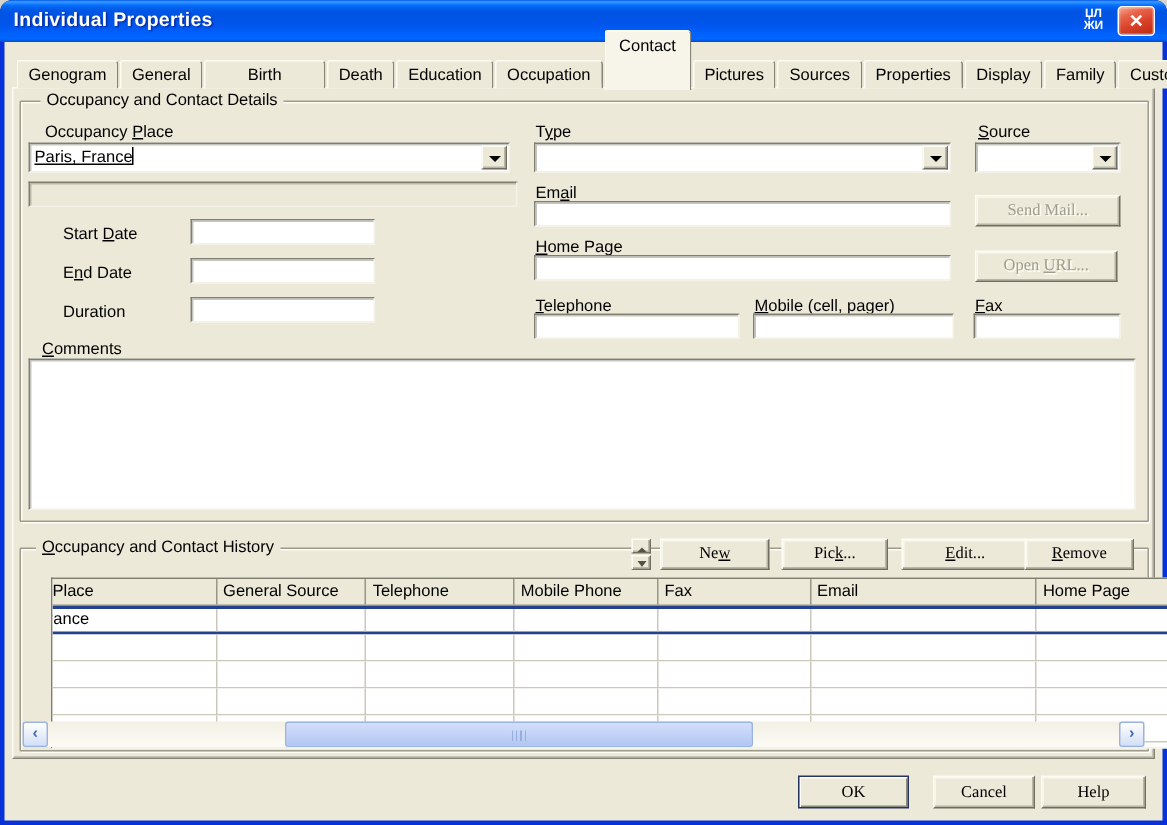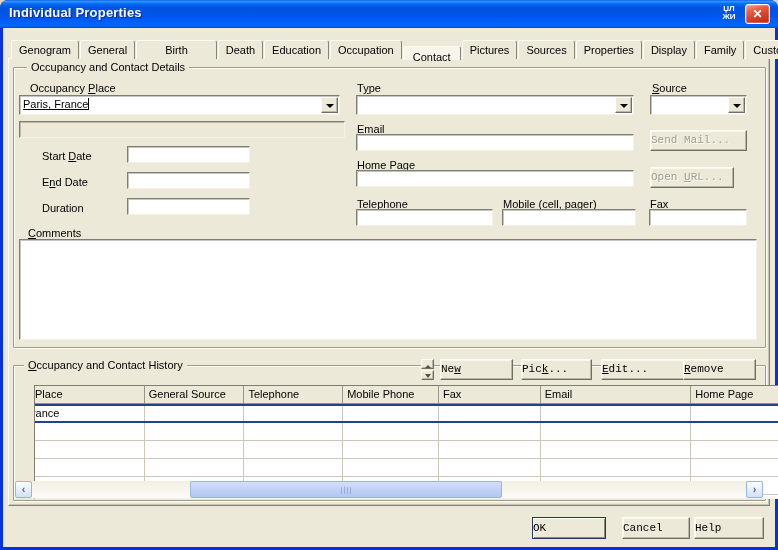--- a/index.html
+++ b/index.html
@@ -30,21 +30,21 @@
   
   .body{position:absolute;left:3px;top:28px;width:772px;height:519px;background:#ece9d8;}
   
   .tabstrip{position:absolute;left:11px;top:37px;height:22px;display:flex;align-items:flex-end;z-index:6;}
   .tab{
     height:19px;line-height:18px;padding:0 7px;margin-right:1px;background:#ece9d8;
     border:1px solid #868579;border-bottom:none;border-top-color:#fcfbf4;border-left-color:#fcfbf4;
     border-radius:2px 3px 0 0;white-space:nowrap;cursor:default;
   }
   .tab.active{
-    height:14px;line-height:20px;padding:0 9px;background:#f7f5ea;position:relative;z-index:7;
+    height:40px;line-height:20px;padding:0 9px;background:#f7f5ea;position:relative;z-index:7;
     margin-bottom:-1px;font-weight:normal;
   }
   .page{
     position:absolute;left:8px;top:58px;width:762px;height:448px;background:#ece9d8;z-index:1;
     border:1px solid;border-color:#fcfbf4 #848378 #848378 #fcfbf4;
     box-shadow:inset -1px -1px 0 #c6c3b4;
   }
   
   .groupbox{position:absolute;border:1px solid #9d9b8c;border-radius:1px;z-index:2;
     box-shadow:1px 1px 0 #fdfcf5, inset 1px 1px 0 #fdfcf5;}
@@ -67,24 +67,24 @@
   .caret{display:inline-block;width:1px;height:12px;background:#000;vertical-align:-2px;}
   .dropbtn{
     position:absolute;right:1px;top:1px;bottom:1px;width:17px;background:#ece9d8;
     border:1px solid;border-color:#fcfbf4 #6f6e61 #6f6e61 #fcfbf4;
     box-shadow:inset -1px -1px 0 #b9b6a5;
   }
   .dropbtn::after{content:"";position:absolute;left:4px;top:6px;border:4px solid transparent;border-top:4px solid #000;}
   .tarea{resize:none;overflow:hidden;}
   
   .btn{
-    position:absolute;z-index:3;background:#ece9d8;text-align:left;cursor:default;
+    position:absolute;z-index:3;background:#ece9d8;text-align:center;cursor:default;
     border:1px solid;border-color:#fdfcf5 #6f6e61 #6f6e61 #fdfcf5;
     box-shadow:inset -1px -1px 0 #b9b6a5, inset 1px 1px 0 #f9f8ef;
-    font-family:Liberation Mono, monospace;font-size:11px;line-height:19px;
+    font-family:Liberation Serif, serif;font-size:11px;line-height:19px;
   }
   .btn.disabled{color:#a09d8d;text-shadow:1px 1px 0 #fffef8;}
   .btn.default{border:1px solid #24355f;box-shadow:inset 1px 1px 0 #fdfcf5, inset -1px -1px 0 #8c8a7c;}
   
   .spin{position:absolute;left:421px;top:359px;width:13px;height:21px;z-index:3;}
   .spin>div{position:absolute;left:0;width:13px;height:10px;background:#ece9d8;
     border:1px solid;border-color:#fdfcf5 #6f6e61 #6f6e61 #fdfcf5;box-shadow:inset -1px -1px 0 #b9b6a5;}
   .spin .up{top:0;}
   .spin .dn{top:11px;height:10px;}
   .spin i{position:absolute;left:3px;border:3px solid transparent;}
@@ -180,21 +180,21 @@
     <span class="comboText"></span>
     <span class="dropbtn"></span>
   </div>
 
   <span class="lbl" style="left:357px;top:123px;">Em<u>a</u>il</span>
   <input class="field" style="left: 356px; top: 134px; width: 278px; height: 17px;" value="">
   <div class="btn disabled" style="left:650px;top:130px;width:97px;height:21px;">Send Mail...</div>
 
   <span class="lbl" style="left:357px;top:159px;"><u>H</u>ome Page</span>
   <input class="field" style="left: 356px; top: 170px; width: 278px; height: 17px;" value="">
-  <div class="btn disabled" style="left:650px;top:167px;width:84px;height:21px;">Open <u>U</u>RL...</div>
+  <div class="btn disabled" style="left:650px;top:167px;width:95px;height:21px;">Open <u>U</u>RL...</div>
 
   <span class="lbl" style="left:357px;top:198px;"><u>T</u>elephone</span>
   <input class="field" style="left: 356px; top: 209px; width: 137px; height: 17px;" value="">
 
   <span class="lbl" style="left:503px;top:198px;"><u>M</u>obile (cell, pager)</span>
   <input class="field" style="left: 502px; top: 209px; width: 134px; height: 17px;" value="">
 
   <span class="lbl" style="left:650px;top:198px;"><u>F</u>ax</span>
   <input class="field" style="left: 649px; top: 209px; width: 98px; height: 17px;" value="">
 

